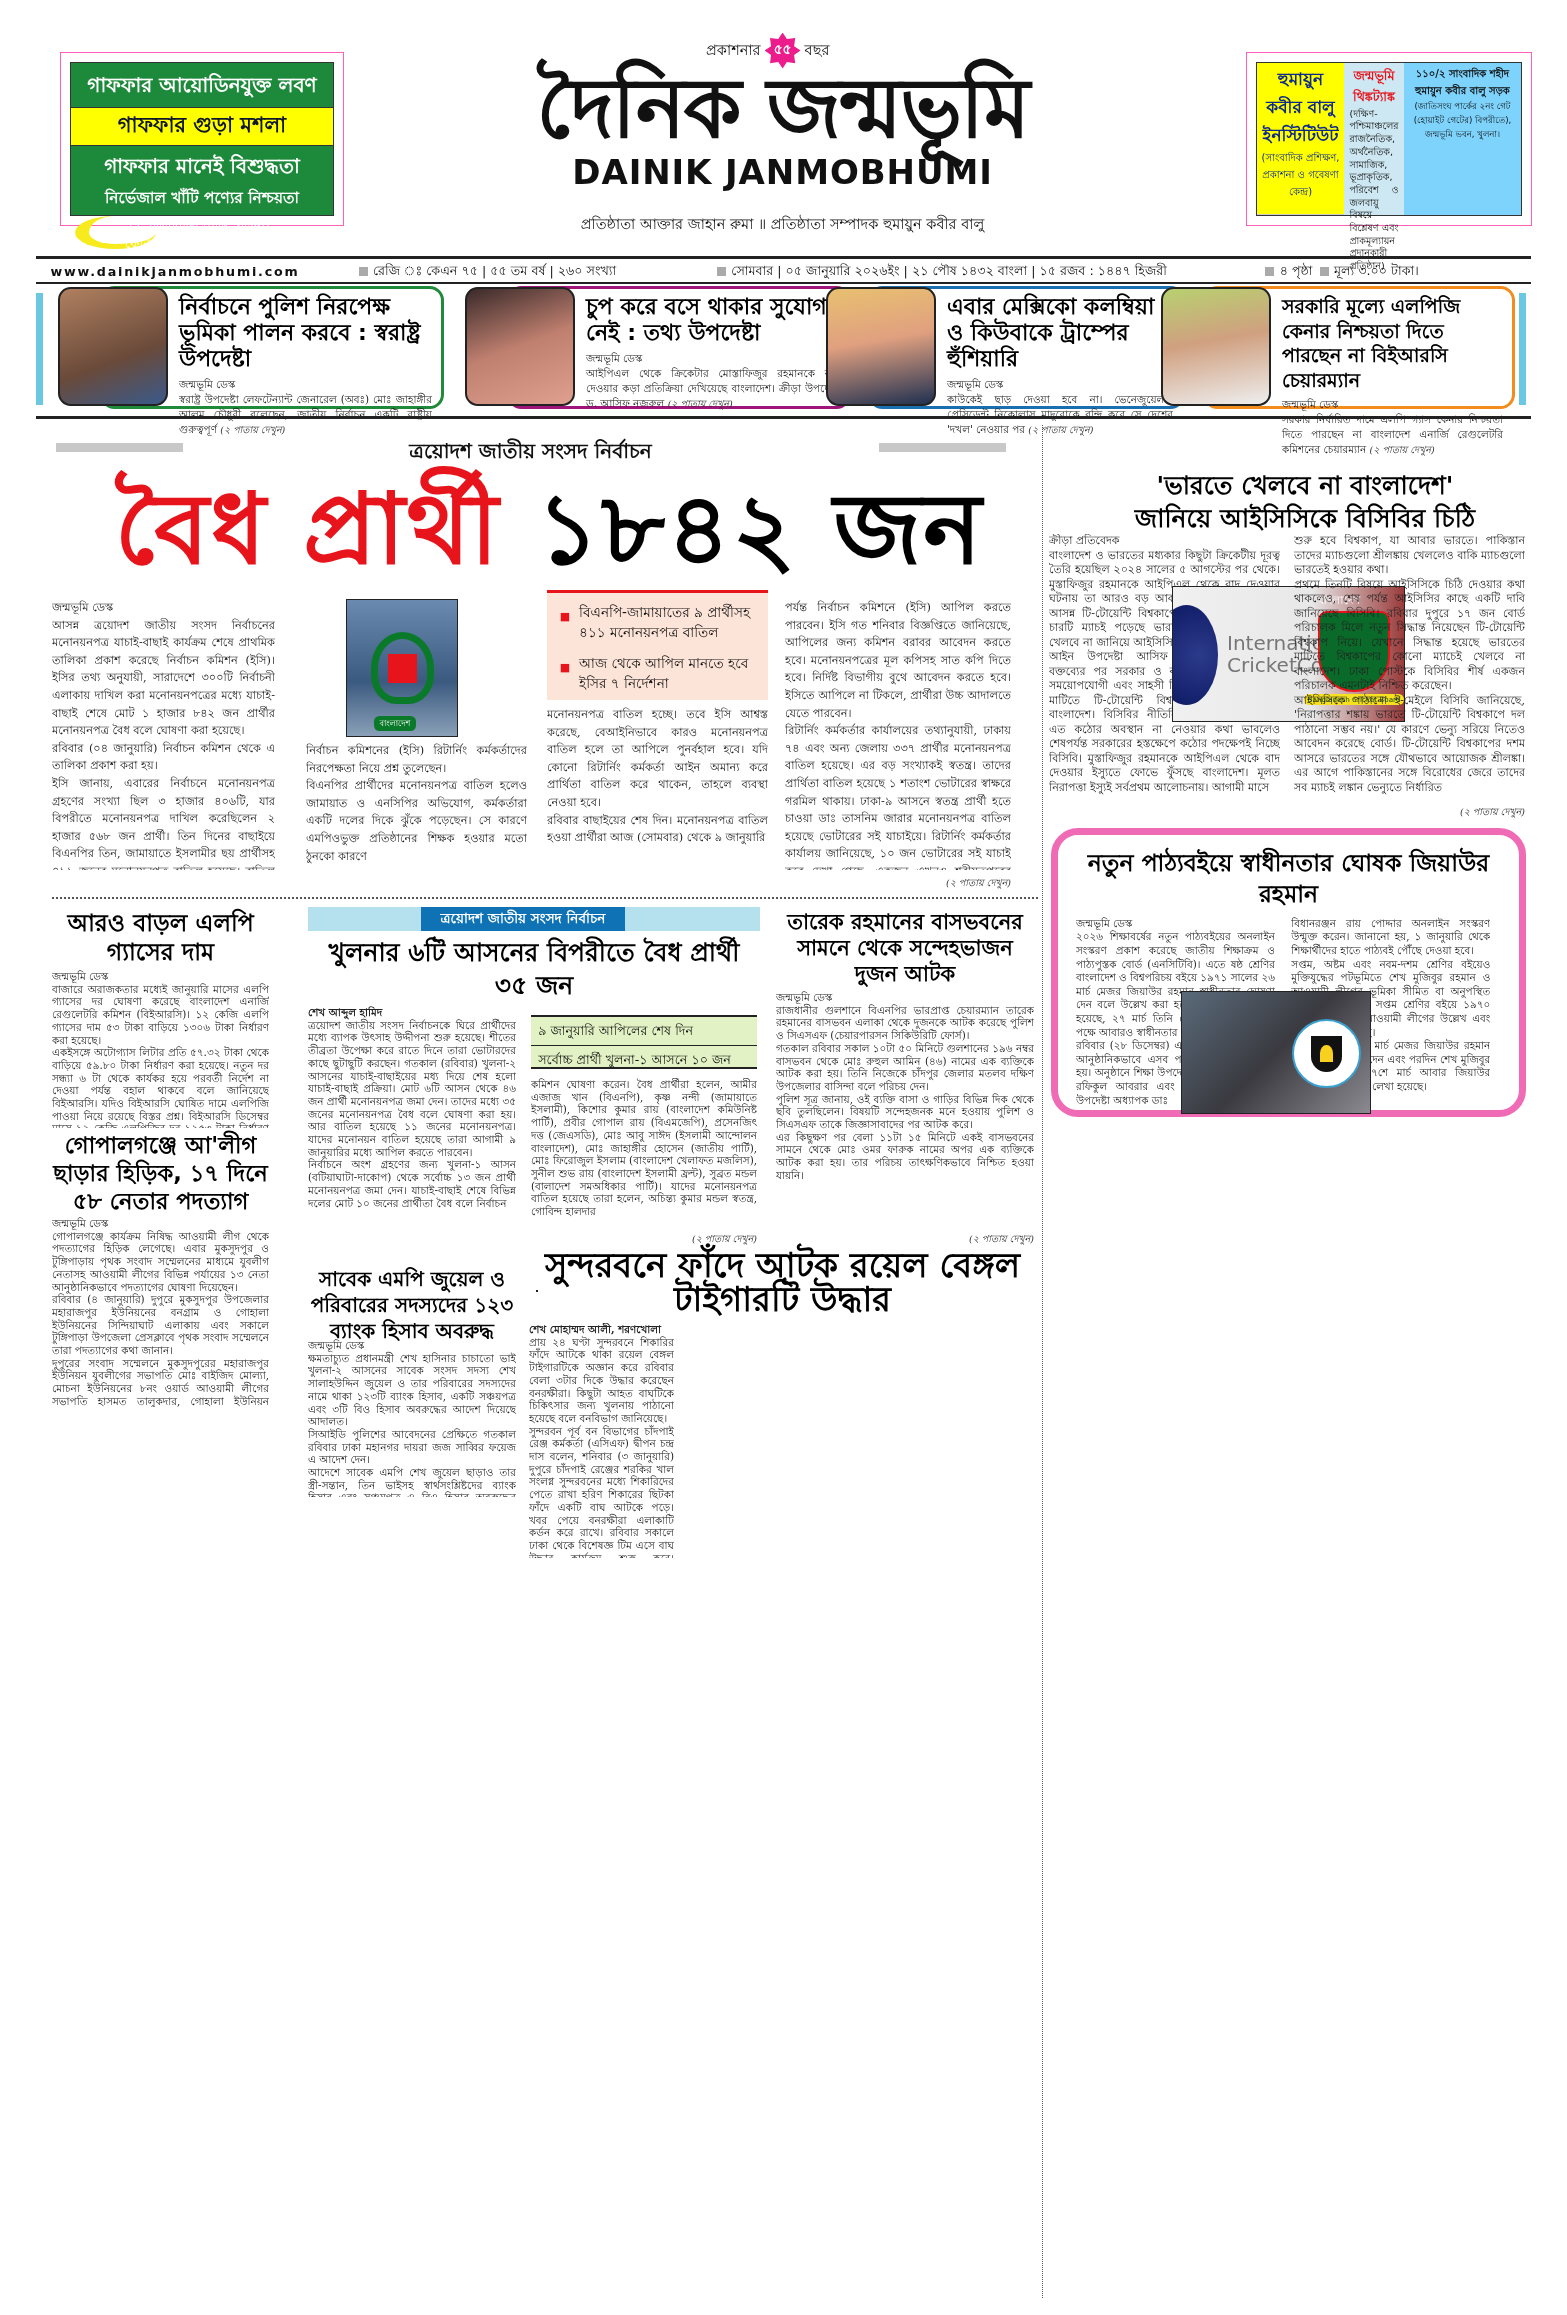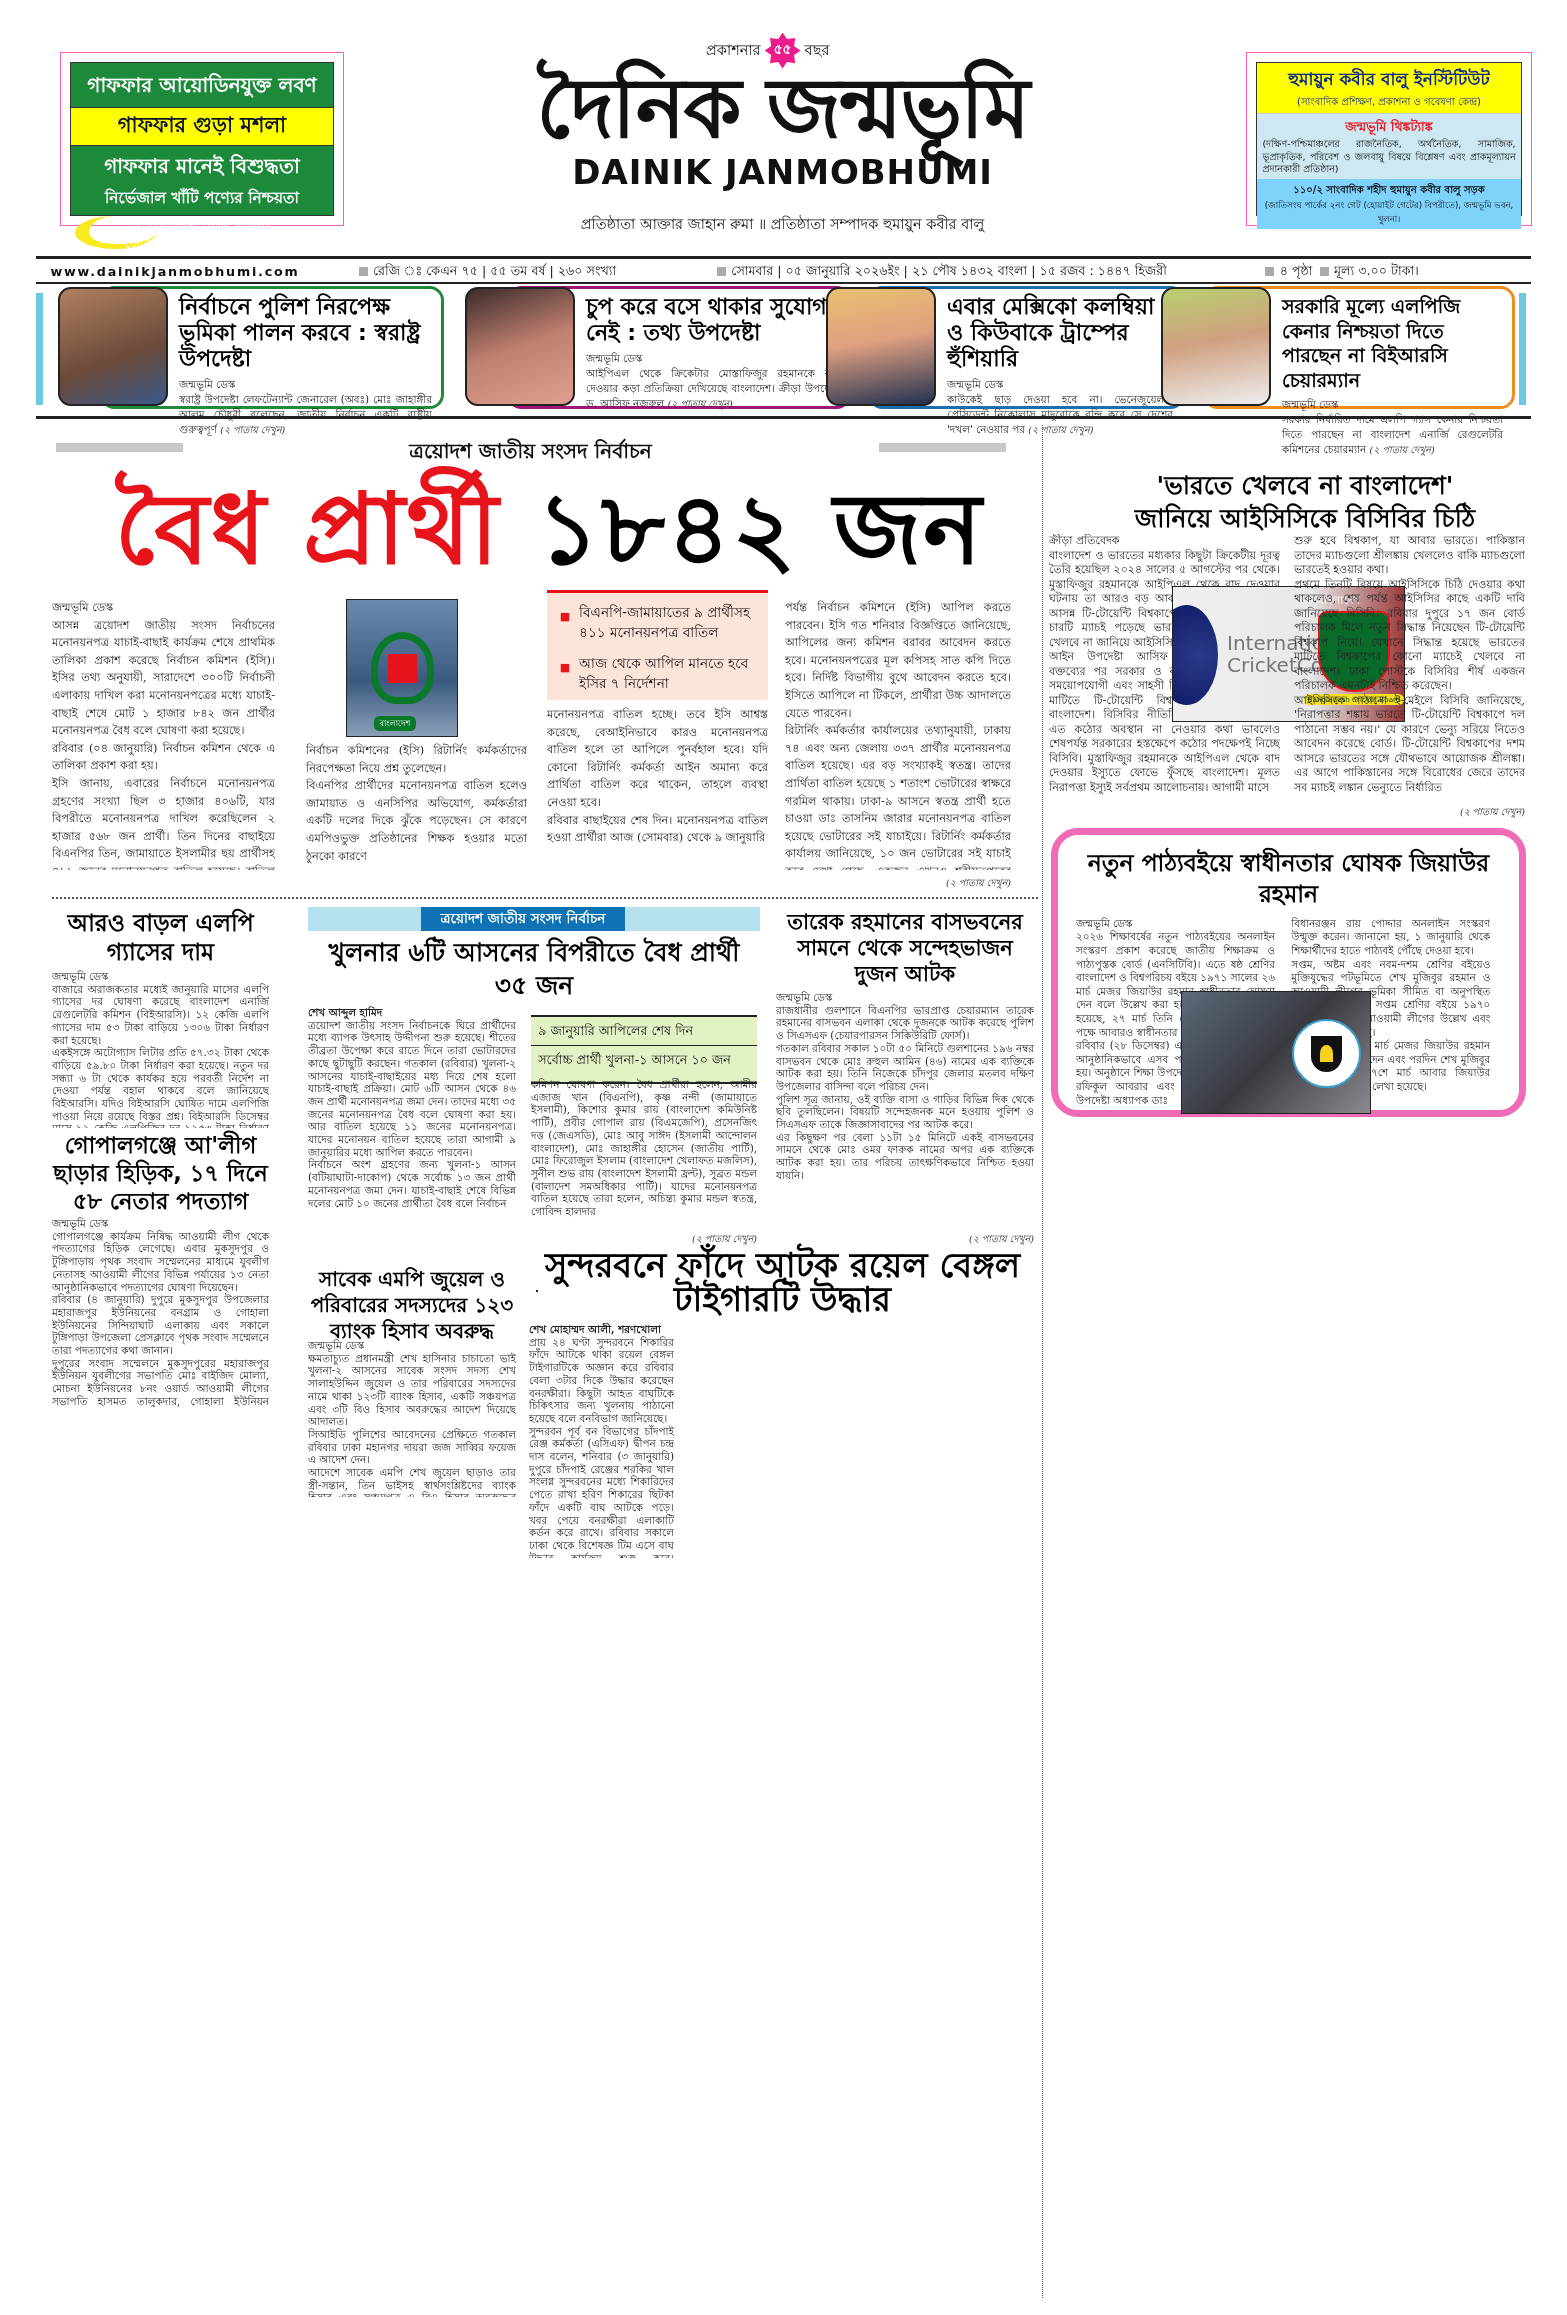--- a/index.html
+++ b/index.html
@@ -11,21 +11,21 @@
 .body p{margin:0}
 .byline{font-family:"DejaVu Serif",serif;font-size:11.3px;line-height:17.6px;color:#222}
 .cont{font-family:"DejaVu Serif",serif;font-style:italic;font-size:9.5px;color:#333;text-align:right;display:block}
 .photo{background:linear-gradient(135deg,#9a8a78,#5a4c40 50%,#a89480);border:1.8px solid #222}
 .dotv{border-left:1.8px dotted #555}
 .doth{border-top:2.7px dotted #555}
 
 .ad-left{left:60px;top:52px;width:284px;height:174px;border:1.8px solid #ff5fb4;padding:9px}
 .ad-left-inner{background:#1c8a3a;height:100%;border:0.9px solid #333;color:#fff;text-align:center;font-weight:bold}
 .ad-right{left:1246px;top:52px;width:286px;height:174px;border:1.8px solid #ff5fb4;padding:9px}
-.ad-right-inner{height:100%;border:0.9px solid #333;display:flex;flex-direction:column}
+.ad-right-inner{height:100%;border:0.9px solid #333;display:flex;}
 .top-card{top:306px;height:147px;border:3.6px solid;border-radius:14.5px;background:#fff}
 .card-photo{position:absolute;left:-45px;top:7.2px;width:110px;height:128px;border:2.7px solid #222;border-radius:12.7px;background:linear-gradient(160deg,#b08060,#6a4a3a 60%,#3a5a8a)}
 .card-text{position:absolute;left:76px;right:9px;top:5.4px}
 .card-hl{font-weight:bold;font-size:22px;line-height:26px;color:#000}
 .card-body{font-family:"DejaVu Serif",serif;font-size:10.4px;line-height:15px;text-align:justify;margin-top:4.5px;color:#222}
 </style>
 </head>
 <body>
 
 <div class="abs ad-left">
@@ -235,21 +235,21 @@
 <div class="abs" style="left:308px;top:907px;width:452px;height:23.5px;background:#b5e0ee">
   <div style="position:absolute;left:113px;top:0;width:204px;height:23.5px;background:#0e72b5;color:#fff;font-weight:bold;font-size:13.6px;text-align:center;line-height:23.5px">ত্রয়োদশ জাতীয় সংসদ নির্বাচন</div>
 </div>
 <div class="abs hl" style="left:308px;top:936px;width:452px;font-size:25px;line-height:33px">খুলনার ৬টি আসনের বিপরীতে বৈধ প্রার্থী ৩৫ জন</div>
 <div class="abs body" style="left:308px;top:1006px;width:208px;height:240px;overflow:hidden;font-size:10.4px;line-height:12.7px">
   <div class="byline" style="font-weight:bold;font-size:10.4px;line-height:12.7px">শেখ আব্দুল হামিদ</div>
   <p style="white-space:pre-line">ত্রয়োদশ জাতীয় সংসদ নির্বাচনকে ঘিরে প্রার্থীদের মধ্যে ব্যাপক উৎসাহ উদ্দীপনা শুরু হয়েছে। শীতের তীব্রতা উপেক্ষা করে রাতে দিনে তারা ভোটারদের কাছে ছুটাছুটি করছেন। গতকাল (রবিবার) খুলনা-২ আসনের যাচাই-বাছাইয়ের মধ্য দিয়ে শেষ হলো যাচাই-বাছাই প্রক্রিয়া। মোট ৬টি আসন থেকে ৪৬ জন প্রার্থী মনোনয়নপত্র জমা দেন। তাদের মধ্যে ৩৫ জনের মনোনয়নপত্র বৈধ বলে ঘোষণা করা হয়। আর বাতিল হয়েছে ১১ জনের মনোনয়নপত্র। যাদের মনোনয়ন বাতিল হয়েছে তারা আগামী ৯ জানুয়ারির মধ্যে আপিল করতে পারবেন।
 নির্বাচনে অংশ গ্রহণের জন্য খুলনা-১ আসন (বটিয়াঘাটা-দাকোপ) থেকে সর্বোচ্চ ১৩ জন প্রার্থী মনোনয়নপত্র জমা দেন। যাচাই-বাছাই শেষে বিভিন্ন দলের মোট ১০ জনের প্রার্থীতা বৈধ বলে নির্বাচন</p>
 </div>
 
-<div class="abs" style="left:531px;top:1015px;width:226px;height:69px;background:#e2f2c4;border-top:2.7px solid #222;border-bottom:2.7px solid #222">
+<div class="abs" style="left:531px;top:1015px;width:226px;height:54px;background:#e2f2c4;border-top:2.7px solid #222;border-bottom:2.7px solid #222">
   <div style="font-size:12.7px;padding:3.6px 7.2px;border-bottom:1.8px solid #222">৯ জানুয়ারি আপিলের শেষ দিন</div>
   <div style="font-size:12.7px;padding:3.6px 7.2px">সর্বোচ্চ প্রার্থী খুলনা-১ আসনে ১০ জন</div>
 </div>
 <div class="abs body" style="left:531px;top:1078px;width:226px;height:154px;overflow:hidden;font-size:10.4px;line-height:12.7px">
   <p style="white-space:pre-line">কমিশন ঘোষণা করেন। বৈধ প্রার্থীরা হলেন, আমীর এজাজ খান (বিএনপি), কৃষ্ণ নন্দী (জামায়াতে ইসলামী), কিশোর কুমার রায় (বাংলাদেশ কমিউনিষ্ট পার্টি), প্রবীর গোপাল রায় (বিএমজেপি), প্রসেনজিৎ দত্ত (জেএসডি), মোঃ আবু সাঈদ (ইসলামী আন্দোলন বাংলাদেশ), মোঃ জাহাঙ্গীর হোসেন (জাতীয় পার্টি), মোঃ ফিরোজুল ইসলাম (বাংলাদেশ খেলাফত মজলিস), সুনীল শুভ রায় (বাংলাদেশ ইসলামী ফ্রন্ট), সুব্রত মন্ডল (বালাদেশ সমঅধিকার পার্টি)। যাদের মনোনয়নপত্র বাতিল হয়েছে তারা হলেন, অচিন্ত্য কুমার মন্ডল স্বতন্ত্র, গোবিন্দ হালদার</p>
 </div>
 <span class="abs cont" style="left:531px;top:1232px;width:226px">(২ পাতায় দেখুন)</span>
 
 <div class="abs hl" style="left:776px;top:909px;width:258px;font-size:21px;line-height:26px">তারেক রহমানের বাসভবনের সামনে থেকে সন্দেহভাজন দুজন আটক</div>
 <div class="abs body" style="left:776px;top:991px;width:258px;height:244px;overflow:hidden;font-size:10.4px;line-height:12.7px">

